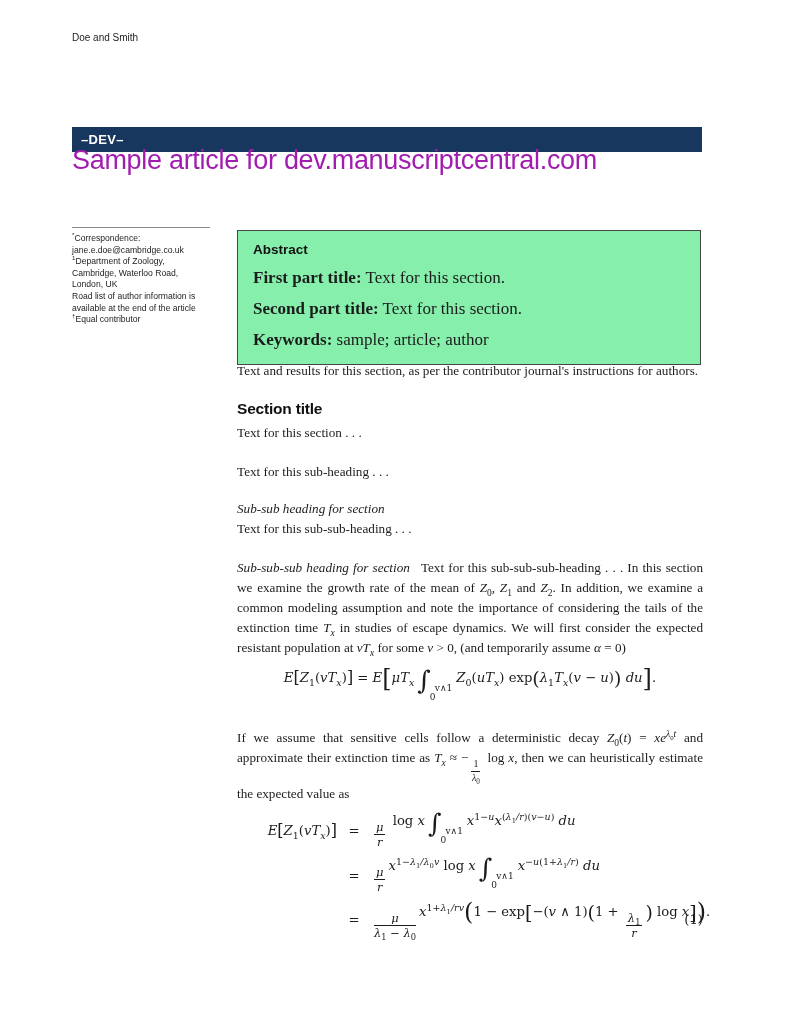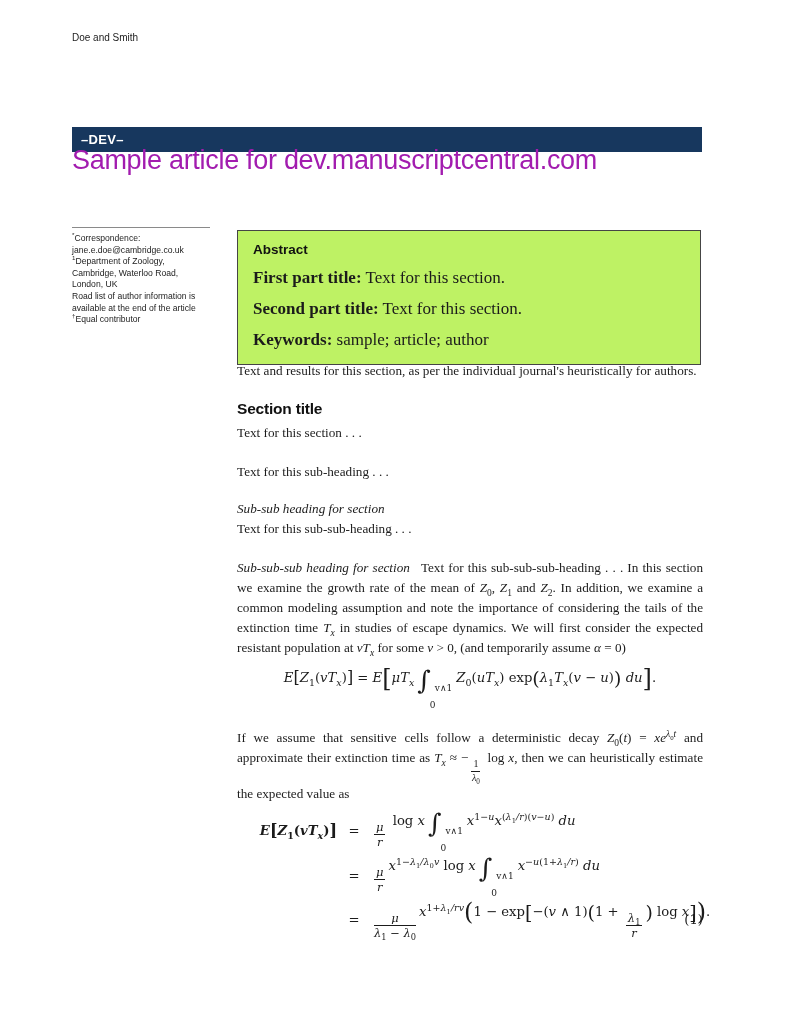--- a/index.html
+++ b/index.html
@@ -48,21 +48,21 @@
     font-size: 8.6px; line-height: 11.6px; color: #1c1c1c;
   }
   .sidebar hr {
     border: 0; border-top: 1px solid #8a8a8a;
     width: 138px; margin: 0 0 5px 0;
   }
   .abstract-box {
     position: absolute; left: 237px; top: 230px; width: 464px;
     border: 1px solid var(--box-border, #454545);
     padding: 11px 15px 13px 15px; box-sizing: border-box;
-    background: #bef264;
+    background: #86efac;
   }
   .abstract-title {
     font-family: "Liberation Sans", sans-serif;
     font-weight: 700; font-size: 13.5px; margin: 0 0 9px 0; color: #111;
   }
   .abstract-item { font-size: 17px; line-height: 1.4; margin: 7px 0 0 0; }
   .abs-label { font-weight: 700; }
 
   .main { position: absolute; left: 237px; top: 361px; width: 466px; }
   .main h2 {
@@ -88,35 +88,35 @@
     display: inline-flex; flex-direction: column; text-align: center;
     vertical-align: -6px; font-size: 11.5px; line-height: 1.25; margin: 0 3px;
   }
   .frac .fn { border-bottom: 1px solid currentColor; padding: 0 2px; }
   .frac.sm { font-size: 10px; vertical-align: -5px; }
   .int {
     font-family: "DejaVu Serif", serif; font-size: 26px; font-weight: 300;
     vertical-align: -7px; margin-left: 3px;
   }
   .lims {
-    display: inline-flex; flex-direction: column; justify-content: space-between;
+    display: inline-flex; flex-direction: column; 
     align-items: flex-start; height: 26px; vertical-align: -9px;
     font-size: 9px; line-height: 1; margin: 8px 4px 0 -1px;
   }
   .lims .lt { margin-left: 5px; }
   .d1  { font-size: 16px; vertical-align: -1px; }
   .d15 { font-size: 19px; vertical-align: -2.5px; font-weight: 300; }
   .d2  { font-size: 24px; vertical-align: -4px; font-weight: 300; }
 
   .eqalign { margin-top: 2px; }
   .eqrow {
     display: flex; align-items: center; position: relative;
     min-height: 38px; font-size: 13.2px;
   }
-  .lhs { flex: 0 0 100px; text-align: right; white-space: nowrap; font-weight: bold; }
+  .lhs { flex: 0 0 100px; text-align: right; white-space: nowrap; }
   .rel { flex: 0 0 34px; text-align: center; }
   .rhs { flex: 1; text-align: left; white-space: nowrap; }
   .eqno {
     position: absolute; right: 0; top: 50%; transform: translateY(-50%);
     font-family: "DejaVu Serif", serif; font-size: 13.2px;
   }
 </style>
 </head>
 <body>
 
@@ -145,21 +145,21 @@
 
   <section class="abstract-box">
     <div class="abstract-title">Abstract</div>
     <p class="abstract-item"><span class="abs-label">First part title:</span><span> Text for this section.</span></p>
     <p class="abstract-item"><span class="abs-label">Second part title:</span><span> Text for this section.</span></p>
     <p class="abstract-item"><span class="abs-label">Keywords:</span><span> sample; article; author</span></p>
   </section>
 
   <main class="main">
 
-    <p>Text and results for this section, as per the individual journal's heuristically for authors.</p>
+    <p>Text and results for this section, as per the contributor journal's instructions for authors.</p>
 
     <h2>Section title</h2>
     <p>Text for this section . . .</p>
 
     <p>Text for this sub-heading . . .</p>
 
     <h4>Sub-sub heading for section</h4>
     <p>Text for this sub-sub-heading . . .</p>
 
     <p class="runin"><i class="runin-head">Sub-sub-sub heading for section</i><span>Text for this sub-sub-sub-heading . . . In this section we examine the growth rate of the mean of <i>Z</i><sub>0</sub>, <i>Z</i><sub>1</sub> and <i>Z</i><sub>2</sub>. In addition, we examine a common modeling assumption and note the importance of considering the tails of the extinction time <i>T<sub>x</sub></i> in studies of escape dynamics. We will first consider the expected resistant population at <i>vT<sub>x</sub></i> for some <i>v</i> &gt; 0, (and temporarily assume <i>α</i> = 0)</span></p>

